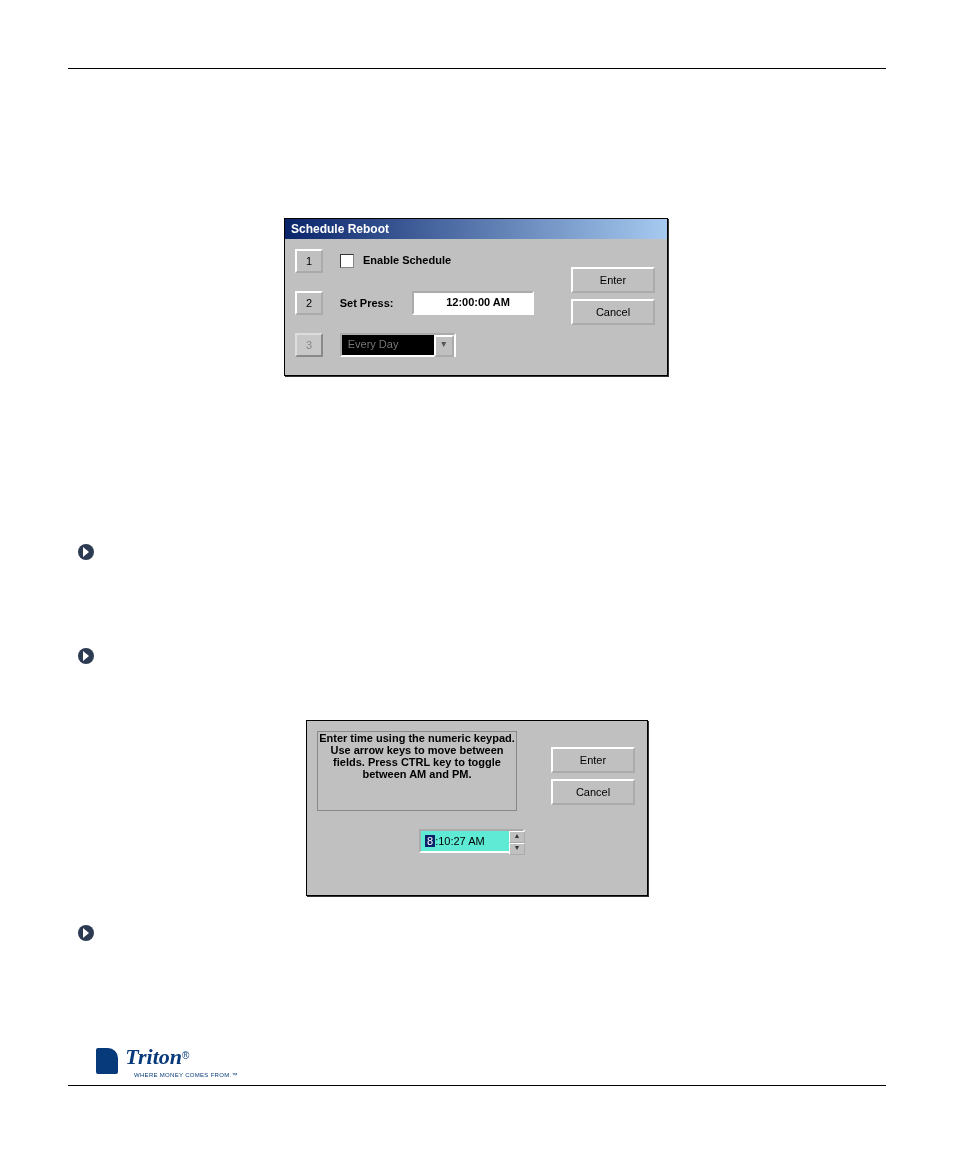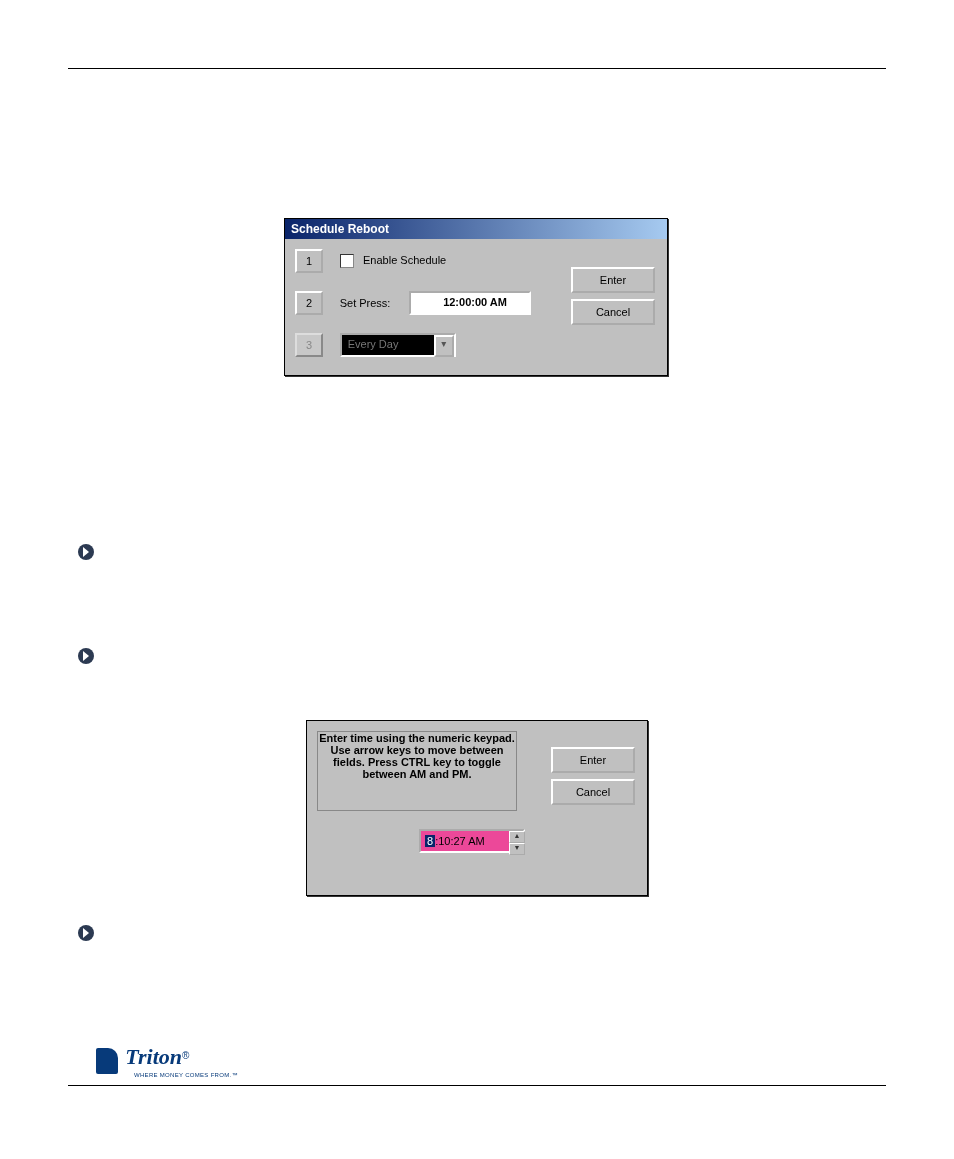--- a/index.html
+++ b/index.html
@@ -9,26 +9,26 @@
   .hr-bottom{top:1085px;}
   .dialog{position:absolute;border:1px solid #000;box-shadow:1px 1px 0 #333;background:#c0c0c0;}
   .dlg-title{background:linear-gradient(to right,#0a246a,#a6caf0);color:#fff;font-weight:bold;font-size:12px;padding:3px 6px;}
   .dlg-body{padding:10px 10px 10px 10px;position:relative;}
   .btn{display:inline-block;border:2px outset #fff;background:#c0c0c0;font-size:11px;text-align:center;box-sizing:border-box;}
   .btn-num{width:28px;height:24px;line-height:20px;}
   .btn-wide{width:84px;height:26px;line-height:22px;margin-top:18px;}
   .chk{width:12px;height:12px;border:1px inset #888;background:#fff;display:inline-block;vertical-align:middle;margin-right:6px;}
   .field{display:inline-block;border:2px inset #fff;background:#fff;font-size:11px;padding:3px 6px;box-sizing:border-box;}
   .row{position:relative;height:30px;margin-bottom:12px;}
-  .lbl{font-size:11px;color:#000;font-weight:normal;}
+  .lbl{font-size:11px;color:#000;font-weight:bold;}
   .dropdown{display:inline-block;position:relative;}
   .dropdown .dd-arrow{position:absolute;right:2px;top:2px;width:16px;height:18px;border:2px outset #fff;background:#c0c0c0;text-align:center;line-height:14px;font-size:10px;color:#555;}
   .select-field{display:inline-block;width:116px;border:2px inset #fff;background:#000000;color:#777;font-size:11px;padding:3px 20px 3px 6px;box-sizing:border-box;height:24px;}
   .setr-msg{display:inline-block;width:200px;height:80px;border:1px solid #888;font-size:11px;font-weight:bold;text-align:center;box-sizing:border-box;}
-  .spinner{display:inline-block;width:106px;height:24px;border:2px inset #fff;background:#ec4899;box-sizing:border-box;position:relative;font-size:11px;line-height:20px;padding:0 15px 0 4px;}
+  .spinner{display:inline-block;width:106px;height:24px;border:2px inset #fff;background:#5eead4;box-sizing:border-box;position:relative;font-size:11px;line-height:20px;padding:0 15px 0 4px;}
   .spinner .sel{background:#0a246a;color:#fff;padding:0 2px;}
   .spinner .sp-btns{position:absolute;right:0;top:0;width:14px;height:100%;}
   .spinner .sp-up,.spinner .sp-down{display:block;width:14px;height:10px;border:1px outset #fff;background:#c0c0c0;font-size:7px;line-height:8px;text-align:center;color:#333;}
   .bullet{position:absolute;width:16px;height:16px;border-radius:50%;background:#2c3a52;color:#fff;}
   .bullet svg{display:block;}
   .footer-logo{position:absolute;left:88px;top:1044px;width:160px;height:32px;padding-left:8px;}
   .footer-logo .brand{font-family:Georgia,serif;font-style:italic;font-weight:bold;font-size:22px;color:#073a7a;display:inline-block;}
   .footer-logo .reg{font-size:10px;vertical-align:super;color:#073a7a;}
   .footer-logo .tag{display:block;font-size:6px;letter-spacing:0.3px;color:#073a7a;text-transform:uppercase;margin-top:-2px;margin-left:38px;}
   .footer-logo .mark{display:inline-block;width:22px;height:26px;background:#073a7a;margin-right:4px;vertical-align:middle;border-radius:2px 10px 2px 2px;}

